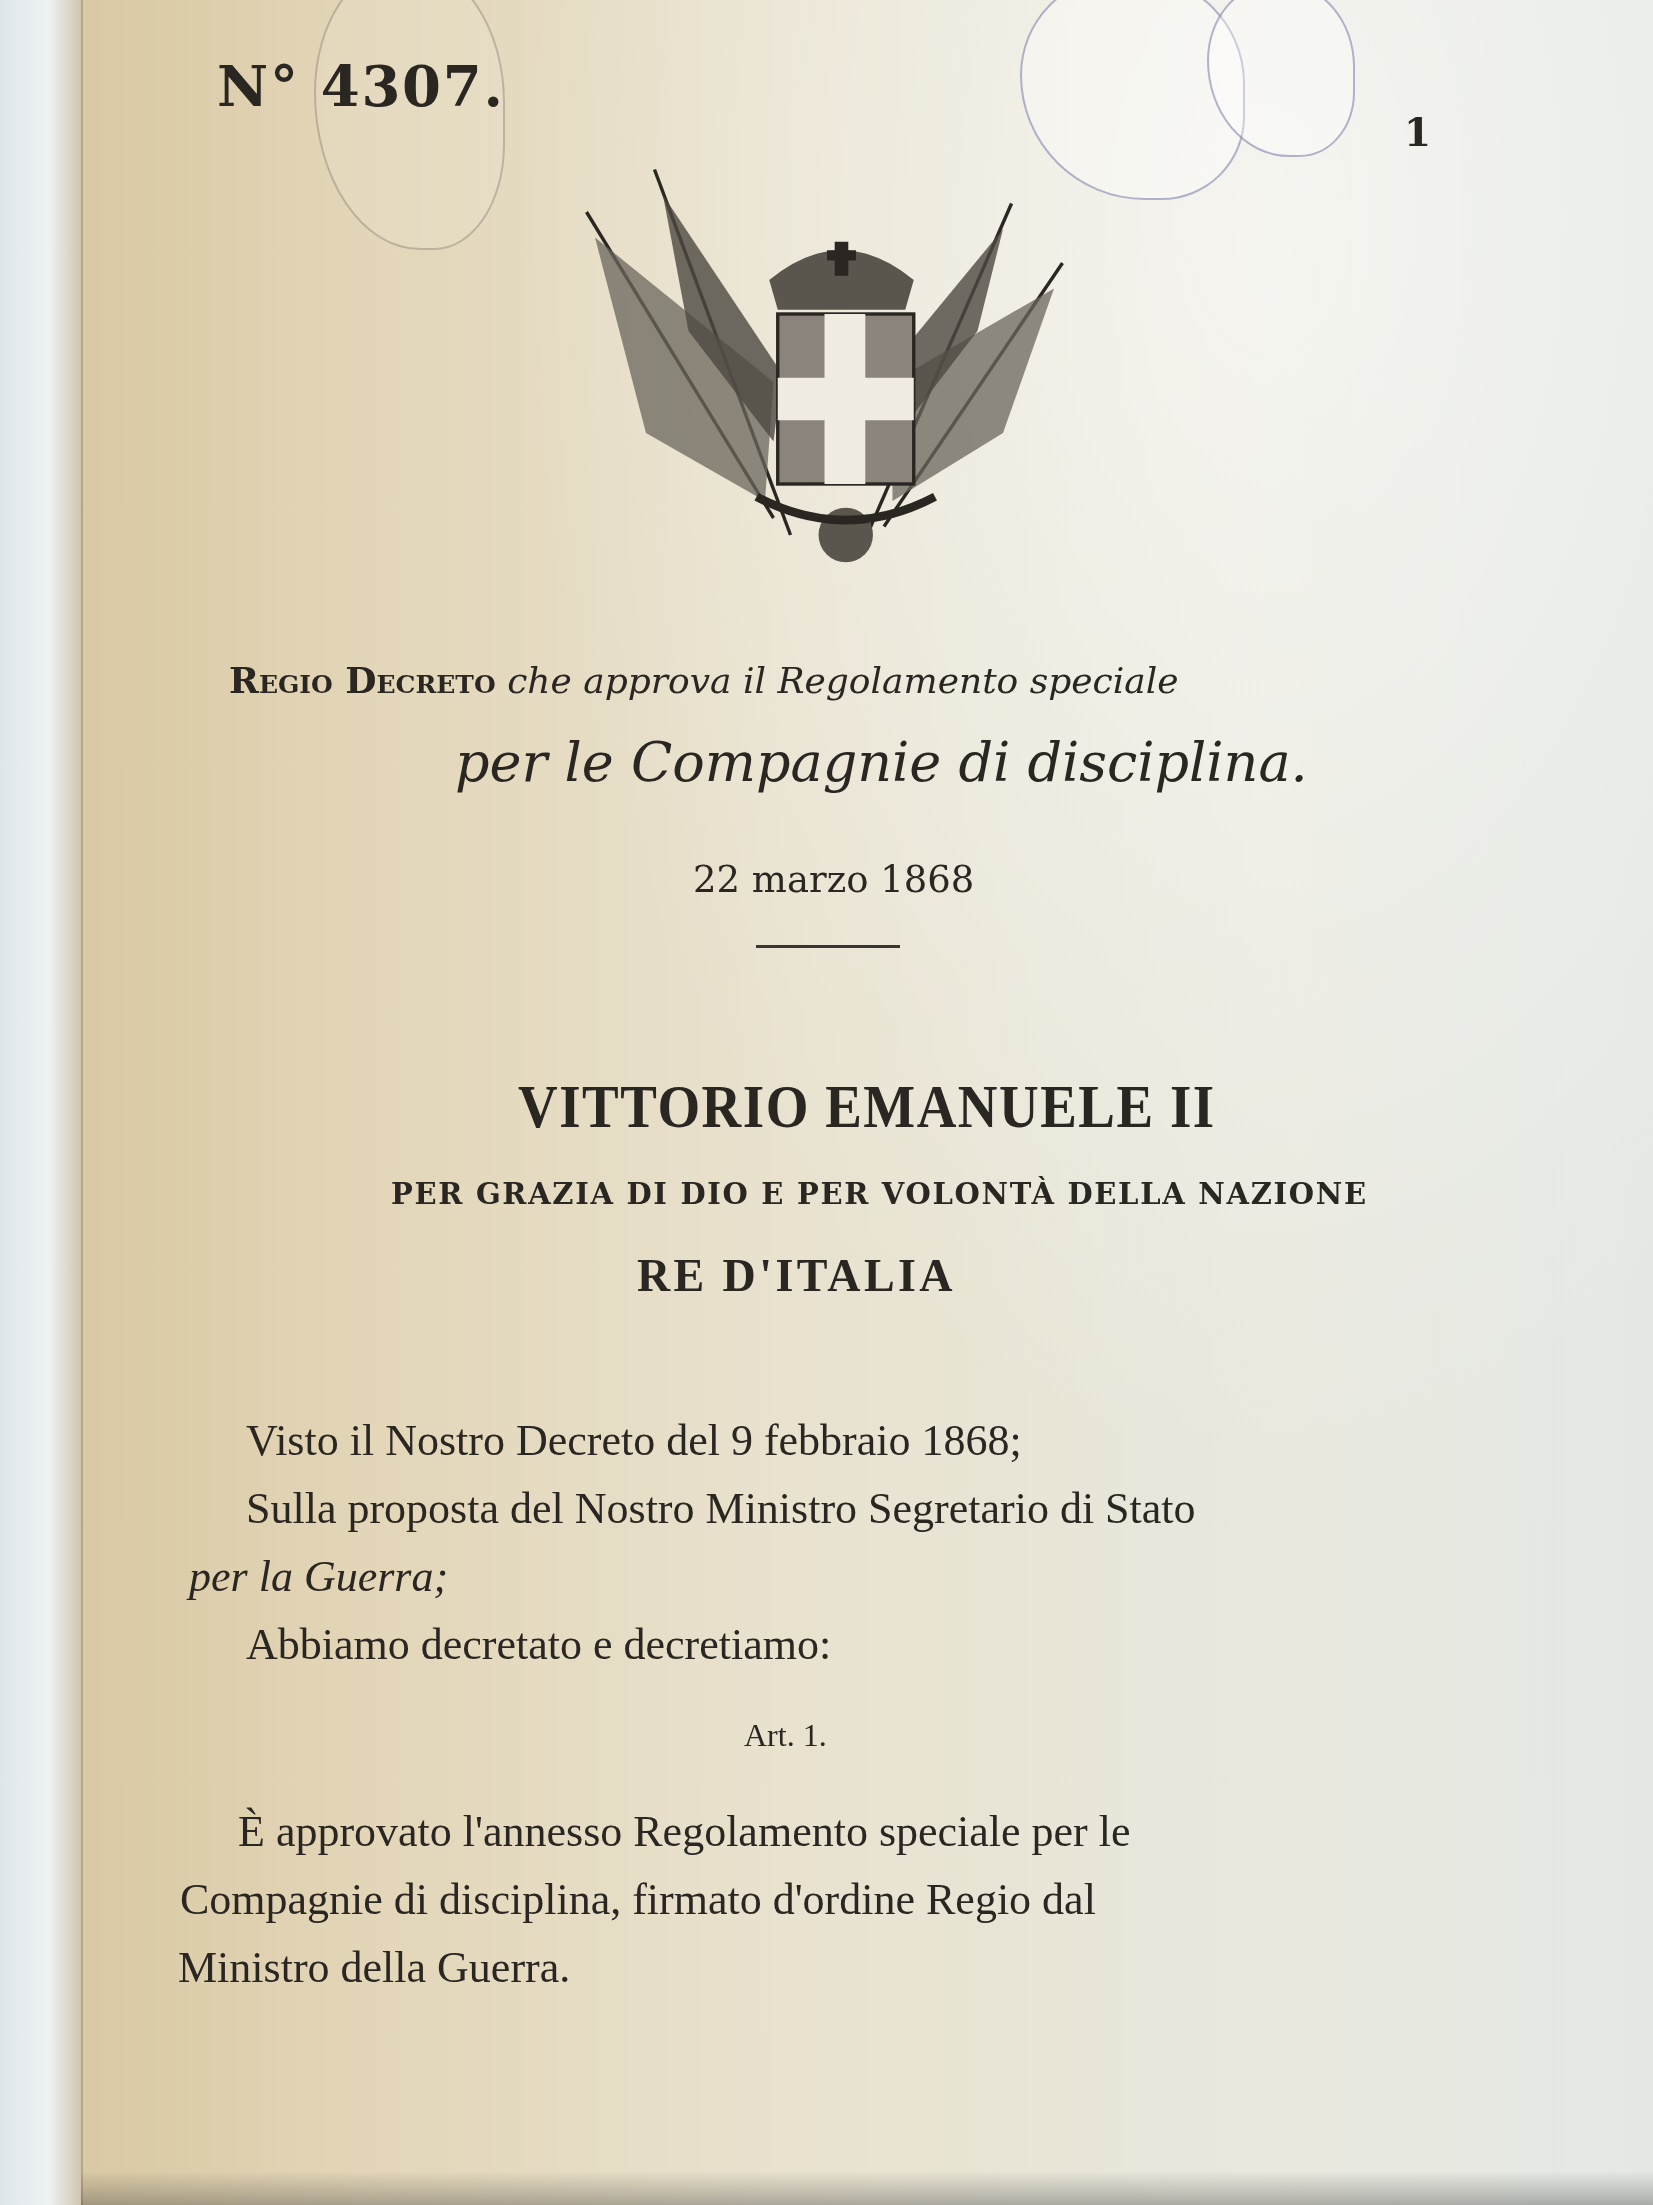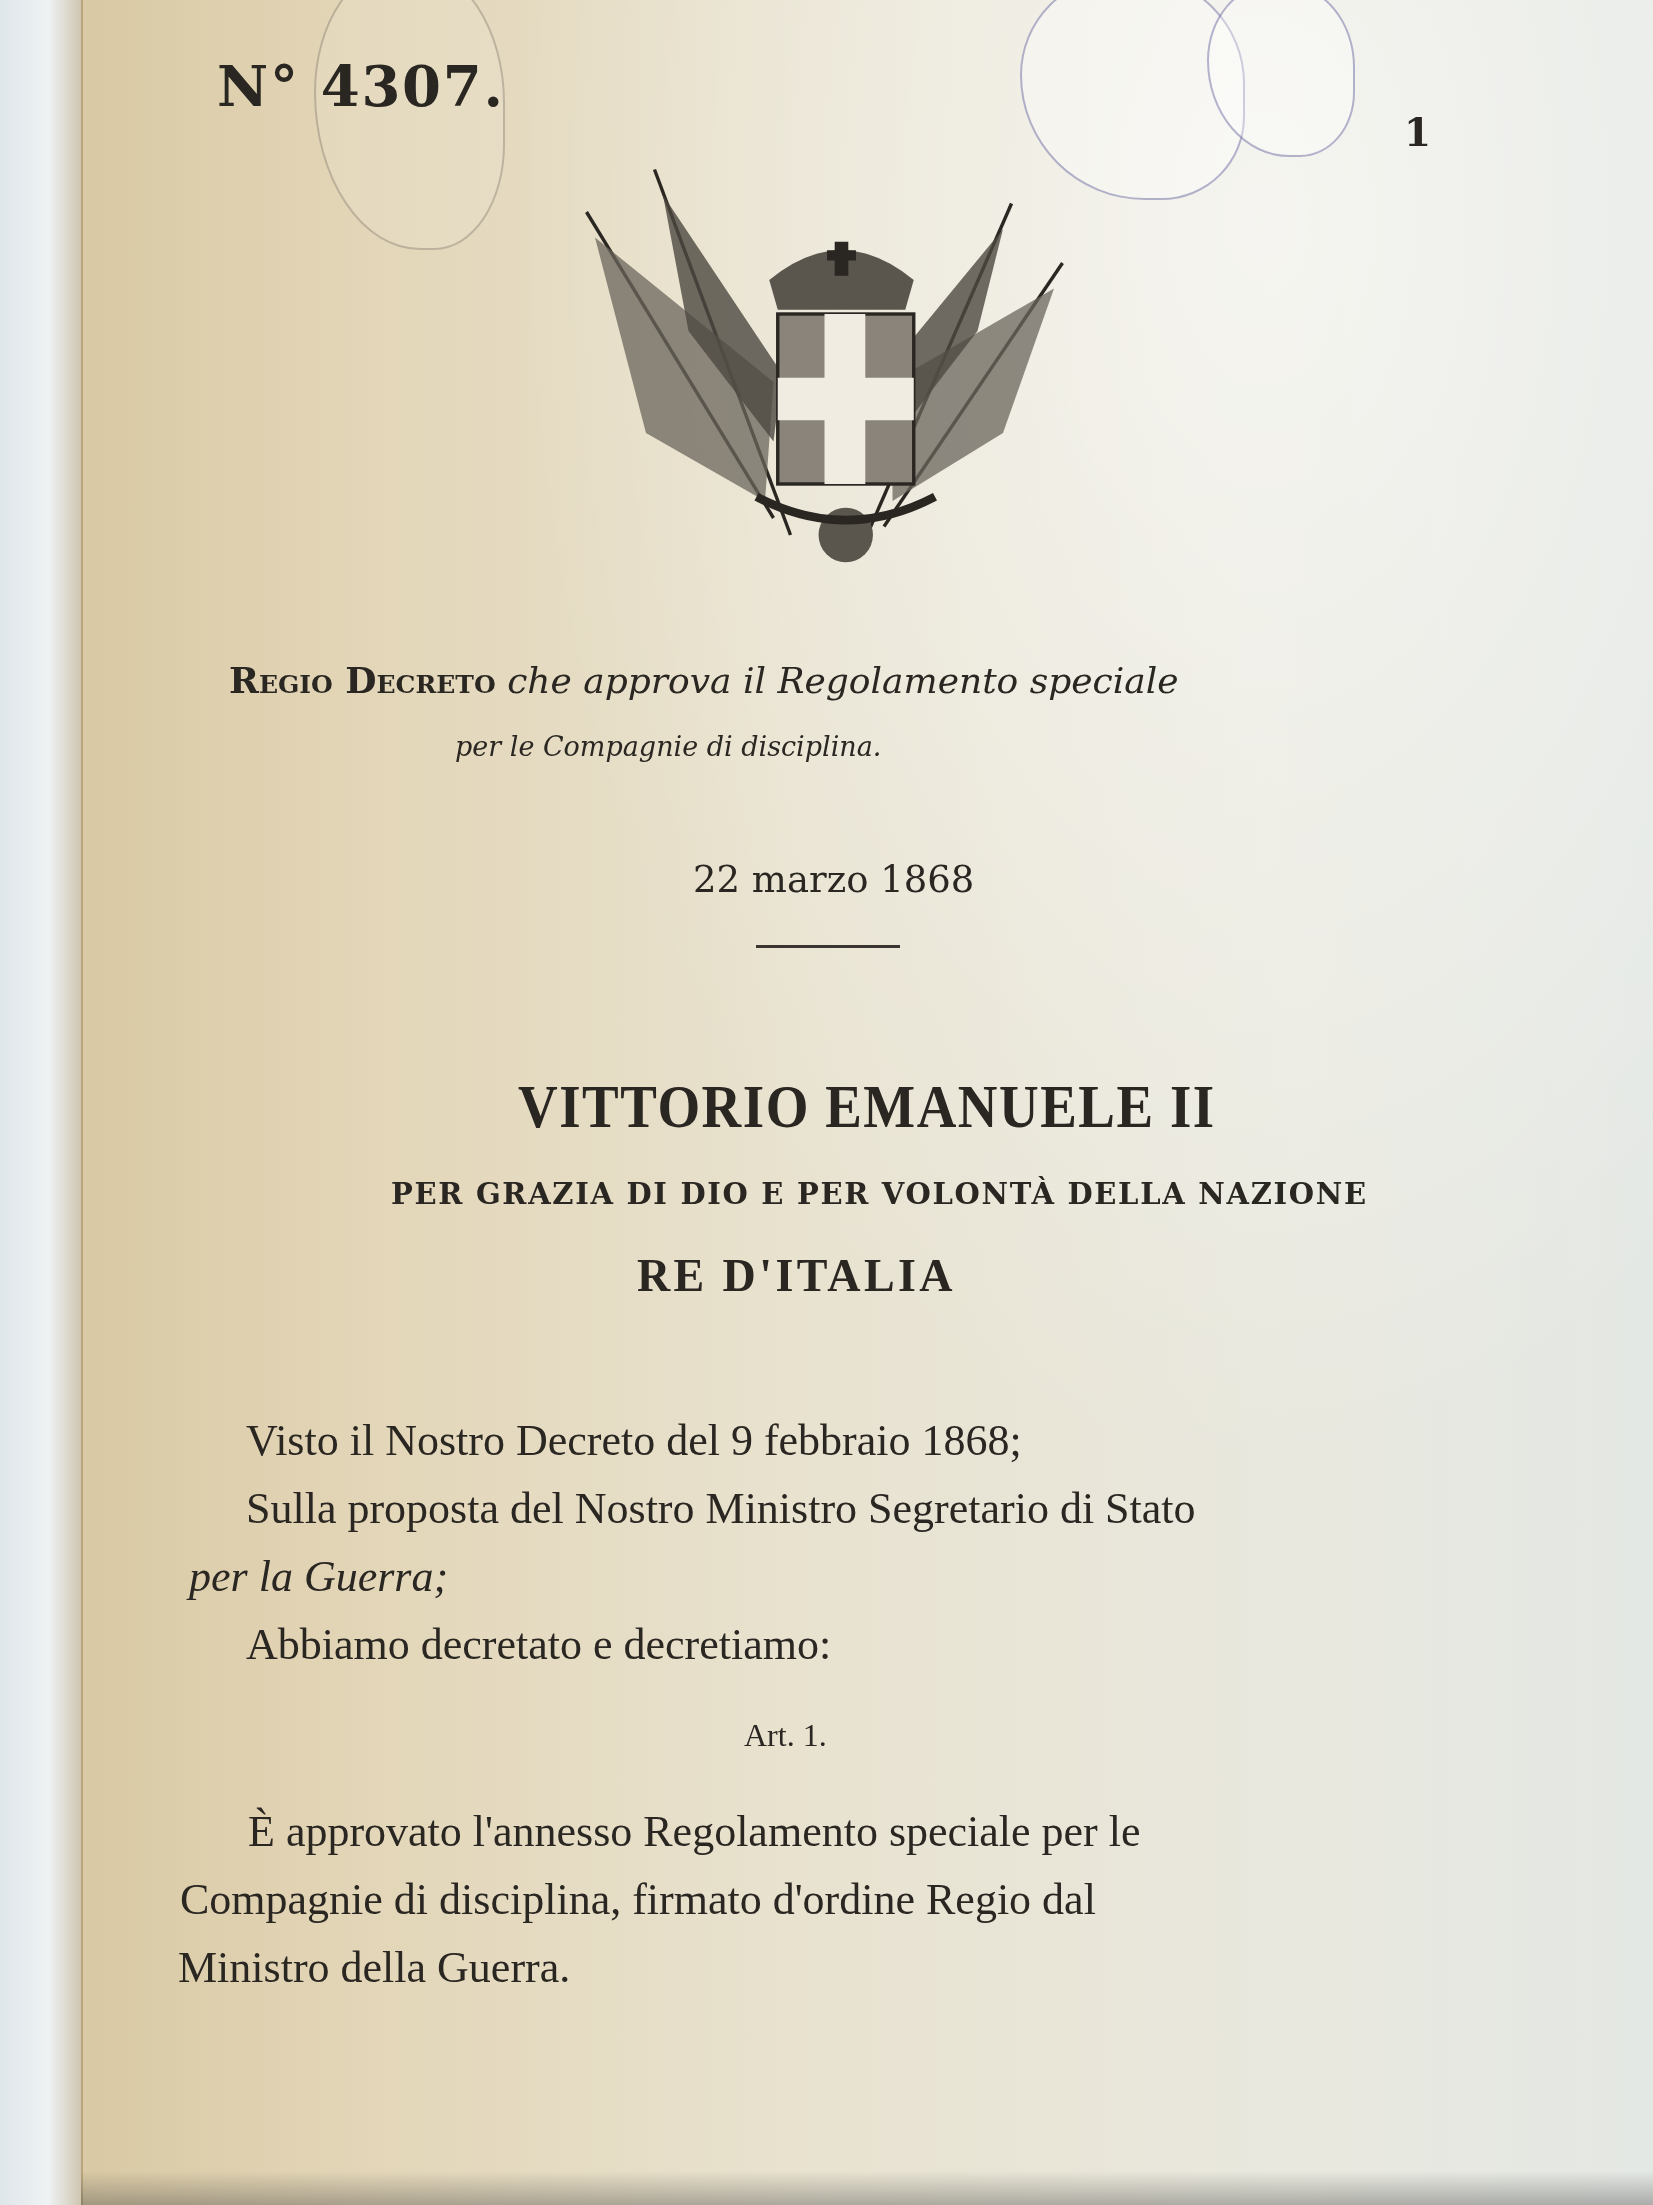--- a/index.html
+++ b/index.html
@@ -14,35 +14,35 @@
          border-left:2.5px solid #b9a67e; }
   .bottom-shadow { position:absolute; left:81px; right:0; bottom:0; height:34px;
          background:linear-gradient(to bottom, rgba(0,0,0,0) 0%, rgba(60,60,60,0.35) 100%); }
   .stain { position:absolute; border:2.5px solid rgba(90,90,150,0.45); border-radius:48% 52% 40% 60%;
          background:rgba(255,255,255,0.35); }
   .text { position:absolute; color:#2a2622; white-space:nowrap; }
   .num { left:217px; top:53px; font-size:56px; font-weight:bold; letter-spacing:1.7px; }
   .pagenum { left:1404px; top:109px; font-size:39px; font-weight:bold; }
   .title1 { left:229px; top:659px; font-size:36px; font-style:italic; }
   .title1 .sc { font-style:normal; font-variant:small-caps; font-weight:bold; }
-  .title2 { left:455px; top:731px; font-size:27px; font-style:italic; }
+  .title2 { left:455px; top:731px; font-size:54px; font-style:italic; }
   .date { left:693px; top:858px; font-size:37px; }
   .rule { position:absolute; left:756px; top:945px; width:144px; height:2.5px; background:#3a3530; }
   .king { left:518px; top:1072px; font-size:61px; font-weight:bold;
           font-family:"Liberation Serif", serif; letter-spacing:1.7px; transform:scaleX(0.9); transform-origin:left; }
   .grace { left:391px; top:1177px; font-size:29px; font-weight:bold; letter-spacing:1.7px; }
   .re { left:637px; top:1249px; font-size:46px; font-weight:bold; letter-spacing:3.4px;
         font-family:"Liberation Serif", serif; }
   .body { font-size:44px; font-family:"Liberation Serif", serif; }
   .b1 { left:246px; top:1415px; }
   .b2 { left:246px; top:1483px; }
   .b3 { left:189px; top:1551px;font-style:italic; }
   .b4 { left:246px; top:1619px; }
   .art { left:744px; top:1717px; font-size:32px; font-family:"Liberation Serif", serif; }
-  .p1 { left:238px; top:1806px;margin-left:10px; }
+  .p1 { left:238px; top:1806px; }
   .p2 { left:180px; top:1874px; }
   .p3 { left:178px; top:1942px; }
   .emblem { position:absolute; left:561px; top:161px; width:527px; height:442px; }
 </style>
 </head>
 <body>
 
 <div class="left-strip"></div>
 <div class="page"></div>
 

